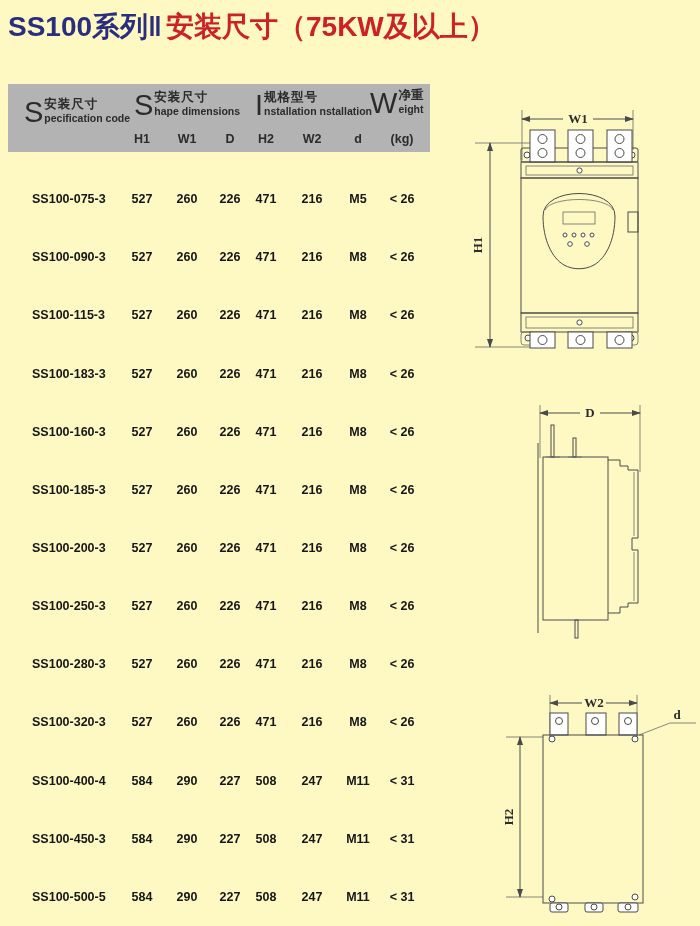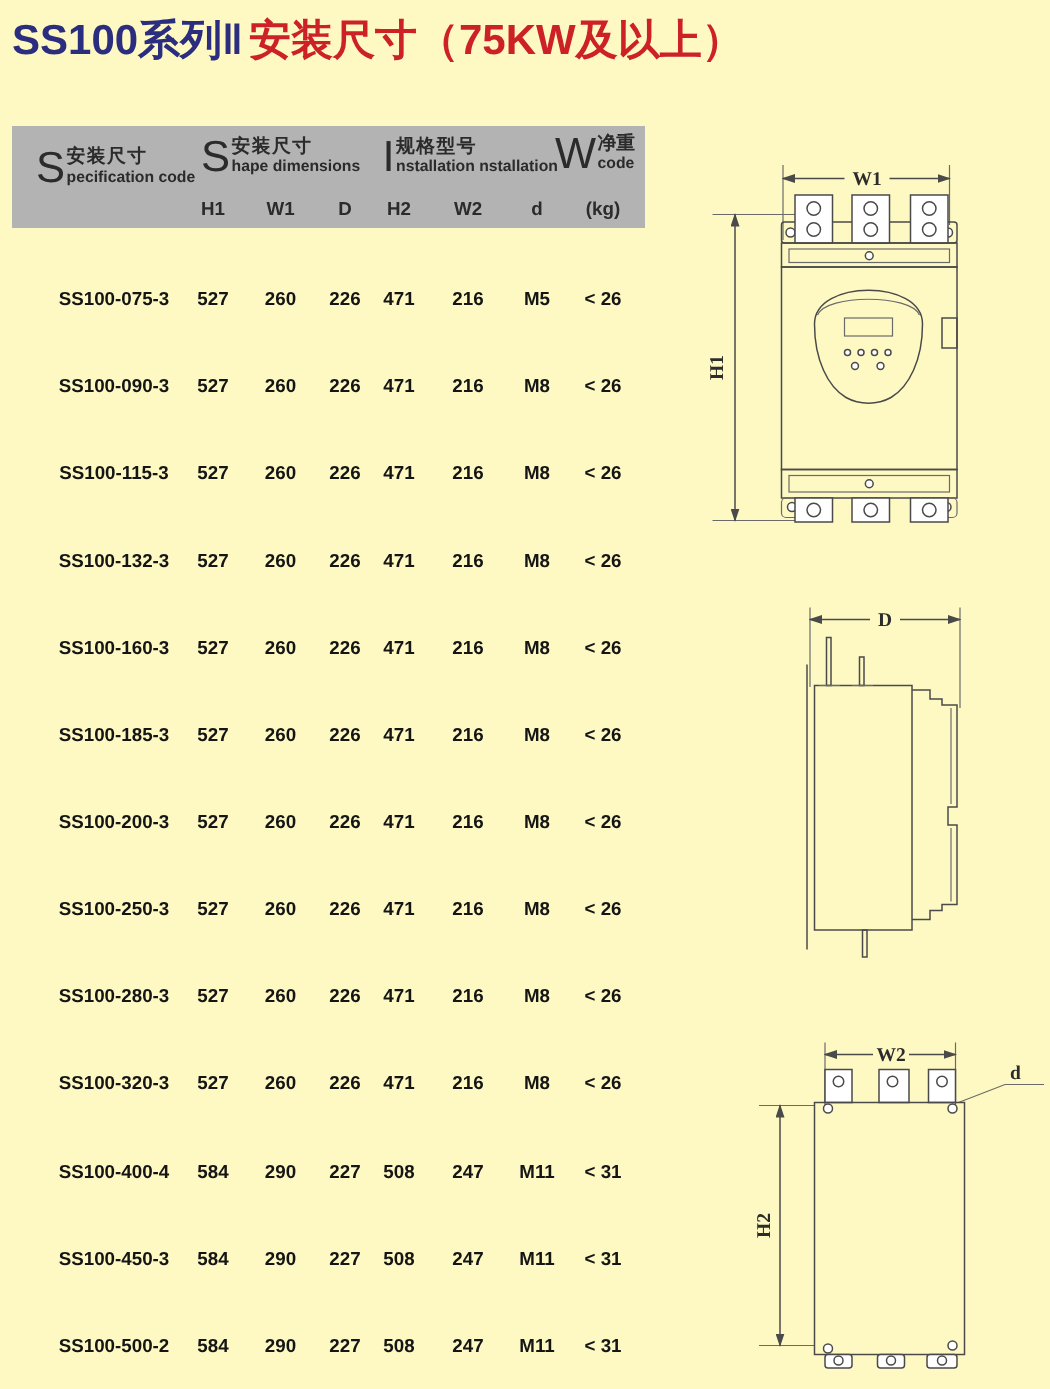--- a/index.html
+++ b/index.html
@@ -31,21 +31,21 @@
     font-size:12.5px;font-weight:700;
   }
   .subrow span{text-align:center;}
   
   .tbody{position:absolute;left:8px;top:170px;width:422px;}
   .trow{
     height:58.17px;display:grid;align-items:center;
     grid-template-columns:112px 44px 46px 40px 32px 60px 32px 56px;
     font-size:12.5px;font-weight:700;color:#151515;
   }
-  .trow .c-code{text-align:center;padding-left:24px;}
+  .trow .c-code{text-align:left;padding-left:24px;}
   .trow span{text-align:center;white-space:nowrap;}
   
   .drawing{position:absolute;}
   svg{display:block;}
   .dim-label{font-family:"Liberation Serif",serif;font-weight:700;font-size:13px;fill:#2c2c2c;}
   .ln{stroke:#4a4a4a;stroke-width:1;fill:none;}
   .ln-thin{stroke:#6a6a6a;stroke-width:0.8;fill:none;}
   .hole{stroke:#4a4a4a;stroke-width:1;fill:#ffffff;}
 </style>
 </head>
@@ -76,21 +76,21 @@
       <span class="bigletter">I</span>
       <span class="hcol">
         <span class="hcn">规格型号</span>
         <span class="hen">nstallation nstallation</span>
       </span>
     </div>
     <div class="hgroup" style="left:362px;top:5px;">
       <span class="bigletter">W</span>
       <span class="hcol">
         <span class="hcn" style="letter-spacing:0;font-family:Liberation Serif, serif;">净重</span>
-        <span class="hen">code</span>
+        <span class="hen">eight</span>
       </span>
     </div>
     <div class="subrow">
       <span></span>
       <span>H1</span>
       <span>W1</span>
       <span>D</span>
       <span>H2</span>
       <span>W2</span>
       <span>d</span>
@@ -126,21 +126,21 @@
       <span>527</span>
       <span>260</span>
       <span>226</span>
       <span>471</span>
       <span>216</span>
       <span>M8</span>
       <span>&lt; 26</span>
     </div>
 
     <div class="trow">
-      <span class="c-code">SS100-132-3</span>
+      <span class="c-code">SS100-183-3</span>
       <span>527</span>
       <span>260</span>
       <span>226</span>
       <span>471</span>
       <span>216</span>
       <span>M8</span>
       <span>&lt; 26</span>
     </div>
 
     <div class="trow">
@@ -225,21 +225,21 @@
       <span>584</span>
       <span>290</span>
       <span>227</span>
       <span>508</span>
       <span>247</span>
       <span>M11</span>
       <span>&lt; 31</span>
     </div>
 
     <div class="trow">
-      <span class="c-code">SS100-500-2</span>
+      <span class="c-code">SS100-500-5</span>
       <span>584</span>
       <span>290</span>
       <span>227</span>
       <span>508</span>
       <span>247</span>
       <span>M11</span>
       <span>&lt; 31</span>
     </div>
   </div>
 

